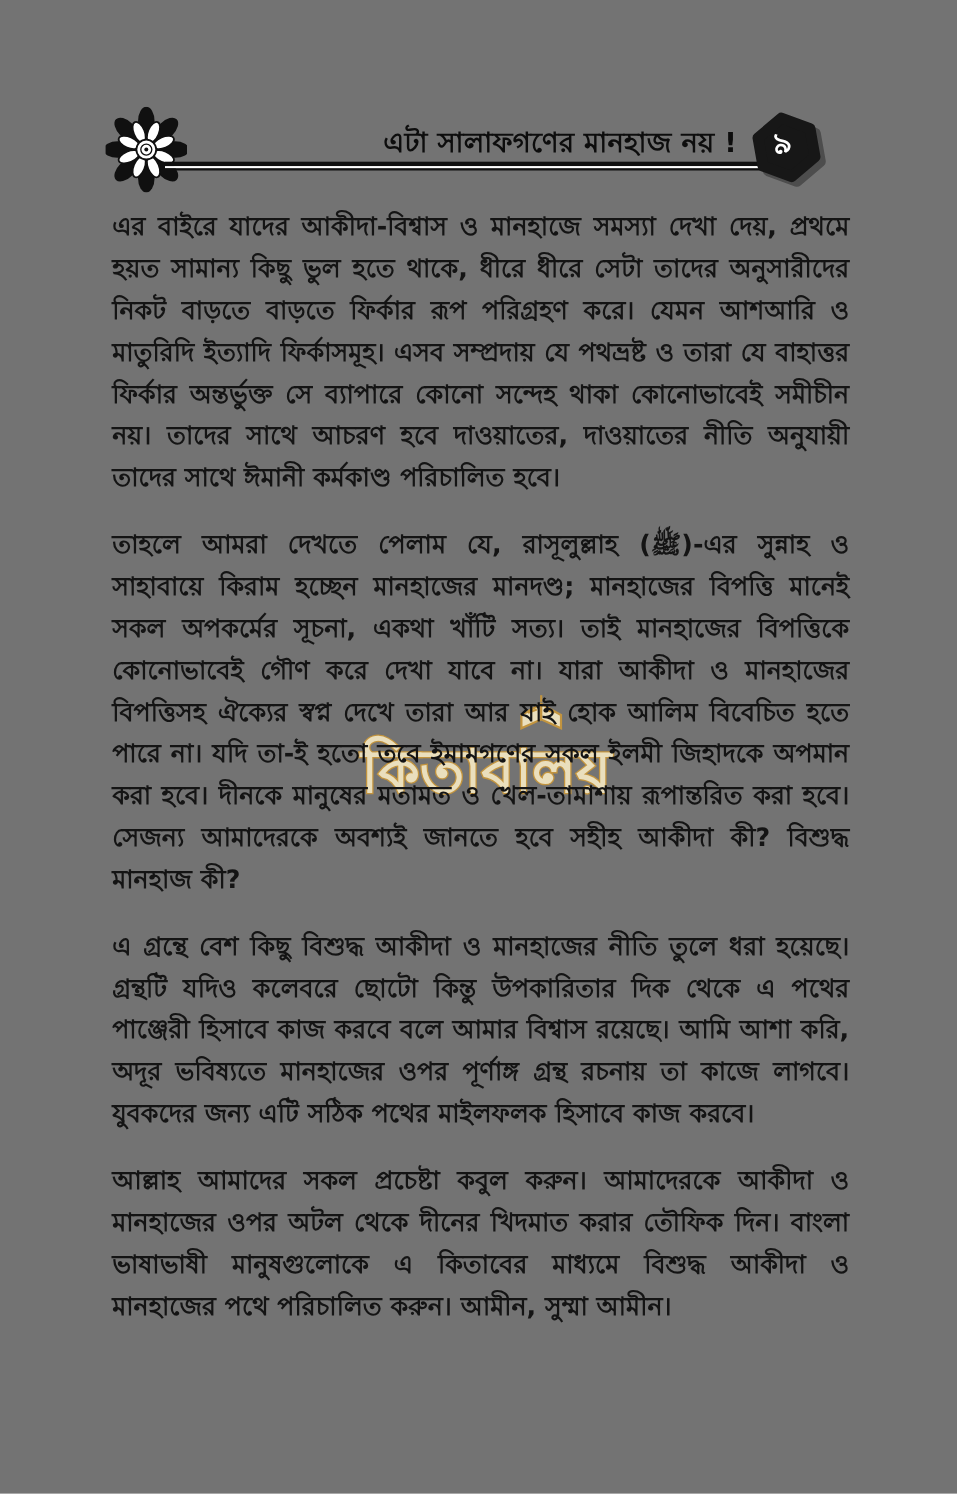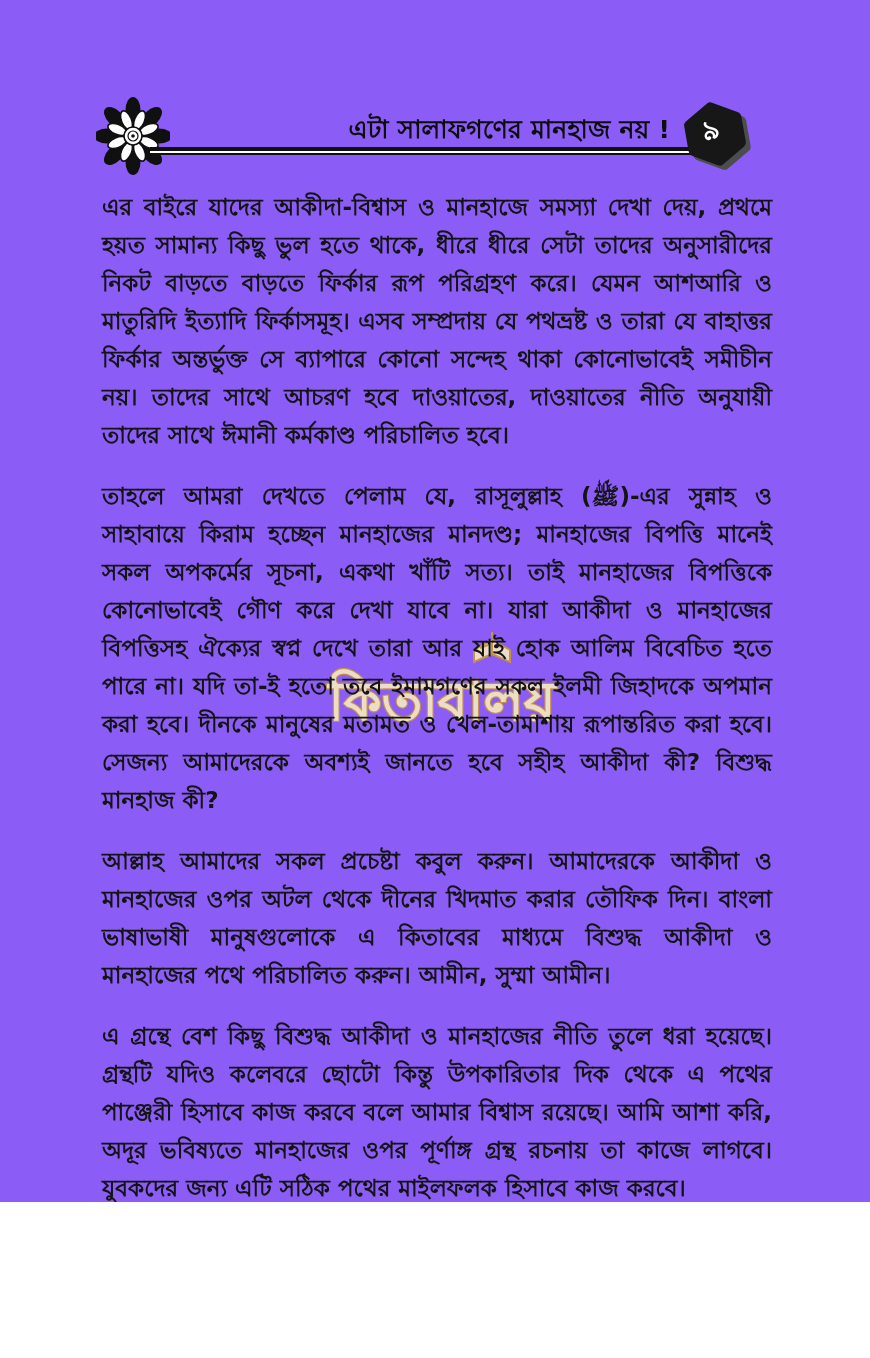--- a/index.html
+++ b/index.html
@@ -1,19 +1,19 @@
 <!DOCTYPE html>
 <html><head>
 <meta charset="utf-8">
 <style>
   html,body{margin:0;padding:0;background:#ffffff;}
   .page{
     position:relative;
-    width:870px;height:1202px;
-    background:#8b5cf6;
+    width:870px;height:1358px;
+    background:#737373;
     overflow:hidden;
     font-family:"DejaVu Sans","Liberation Sans",sans-serif;
     color:#141414;
   }
   
   .header{position:absolute;top:0;left:0;right:0;height:185px;}
   .ornament{position:absolute;left:96px;top:97px;width:74px;height:78px;}
   .rule{position:absolute;left:150px;right:150px;top:147px;height:10px;}
   .rule .r1{height:4px;background:#101010;}
   .rule .r2{height:2px;background:#ffffff;}
@@ -114,17 +114,17 @@
         <line x1="158" y1="20" x2="166" y2="17"></line>
         <line x1="182" y1="20" x2="174" y2="17"></line>
       </g>
       <text x="120" y="92" text-anchor="middle" font-family="DejaVu Sans, Liberation Sans, sans-serif" font-size="54" font-weight="bold" fill="#f5e9c4" stroke="#c9973b" stroke-width="2.4" paint-order="stroke">কিতাবালয়</text>
     </svg>
   </div>
 
   <div class="content">
     <p>এর বাইরে যাদের আকীদা-বিশ্বাস ও মানহাজে সমস্যা দেখা দেয়, প্রথমে হয়ত সামান্য কিছু ভুল হতে থাকে, ধীরে ধীরে সেটা তাদের অনুসারীদের নিকট বাড়তে বাড়তে ফির্কার রূপ পরিগ্রহণ করে। যেমন আশআরি ও মাতুরিদি ইত্যাদি ফির্কাসমূহ। এসব সম্প্রদায় যে পথভ্রষ্ট ও তারা যে বাহাত্তর ফির্কার অন্তর্ভুক্ত সে ব্যাপারে কোনো সন্দেহ থাকা কোনোভাবেই সমীচীন নয়। তাদের সাথে আচরণ হবে দাওয়াতের, দাওয়াতের নীতি অনুযায়ী তাদের সাথে ঈমানী কর্মকাণ্ড পরিচালিত হবে।</p>
     <p>তাহলে আমরা দেখতে পেলাম যে, রাসূলুল্লাহ (ﷺ)-এর সুন্নাহ ও সাহাবায়ে কিরাম হচ্ছেন মানহাজের মানদণ্ড; মানহাজের বিপত্তি মানেই সকল অপকর্মের সূচনা, একথা খাঁটি সত্য। তাই মানহাজের বিপত্তিকে কোনোভাবেই গৌণ করে দেখা যাবে না। যারা আকীদা ও মানহাজের বিপত্তিসহ ঐক্যের স্বপ্ন দেখে তারা আর যাই হোক আলিম বিবেচিত হতে পারে না। যদি তা-ই হতো তবে ইমামগণের সকল ইলমী জিহাদকে অপমান করা হবে। দীনকে মানুষের মতামত ও খেল-তামাশায় রূপান্তরিত করা হবে। সেজন্য আমাদেরকে অবশ্যই জানতে হবে সহীহ আকীদা কী? বিশুদ্ধ মানহাজ কী?</p>
+    <p>এ গ্রন্থে বেশ কিছু বিশুদ্ধ আকীদা ও মানহাজের নীতি তুলে ধরা হয়েছে। গ্রন্থটি যদিও কলেবরে ছোটো কিন্তু উপকারিতার দিক থেকে এ পথের পাঞ্জেরী হিসাবে কাজ করবে বলে আমার বিশ্বাস রয়েছে। আমি আশা করি, অদূর ভবিষ্যতে মানহাজের ওপর পূর্ণাঙ্গ গ্রন্থ রচনায় তা কাজে লাগবে। যুবকদের জন্য এটি সঠিক পথের মাইলফলক হিসাবে কাজ করবে।</p>
     <p>আল্লাহ আমাদের সকল প্রচেষ্টা কবুল করুন। আমাদেরকে আকীদা ও মানহাজের ওপর অটল থেকে দীনের খিদমাত করার তৌফিক দিন। বাংলা ভাষাভাষী মানুষগুলোকে এ কিতাবের মাধ্যমে বিশুদ্ধ আকীদা ও মানহাজের পথে পরিচালিত করুন। আমীন, সুম্মা আমীন।</p>
-    <p>এ গ্রন্থে বেশ কিছু বিশুদ্ধ আকীদা ও মানহাজের নীতি তুলে ধরা হয়েছে। গ্রন্থটি যদিও কলেবরে ছোটো কিন্তু উপকারিতার দিক থেকে এ পথের পাঞ্জেরী হিসাবে কাজ করবে বলে আমার বিশ্বাস রয়েছে। আমি আশা করি, অদূর ভবিষ্যতে মানহাজের ওপর পূর্ণাঙ্গ গ্রন্থ রচনায় তা কাজে লাগবে। যুবকদের জন্য এটি সঠিক পথের মাইলফলক হিসাবে কাজ করবে।</p>
   </div>
 
 </div>
 
 </body></html>

